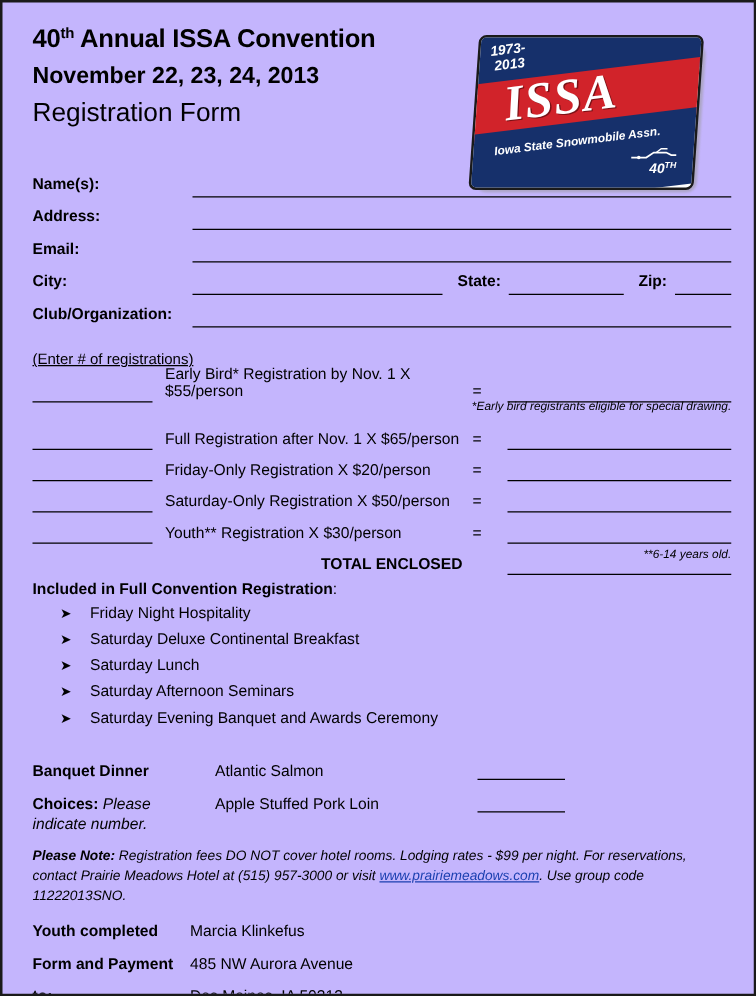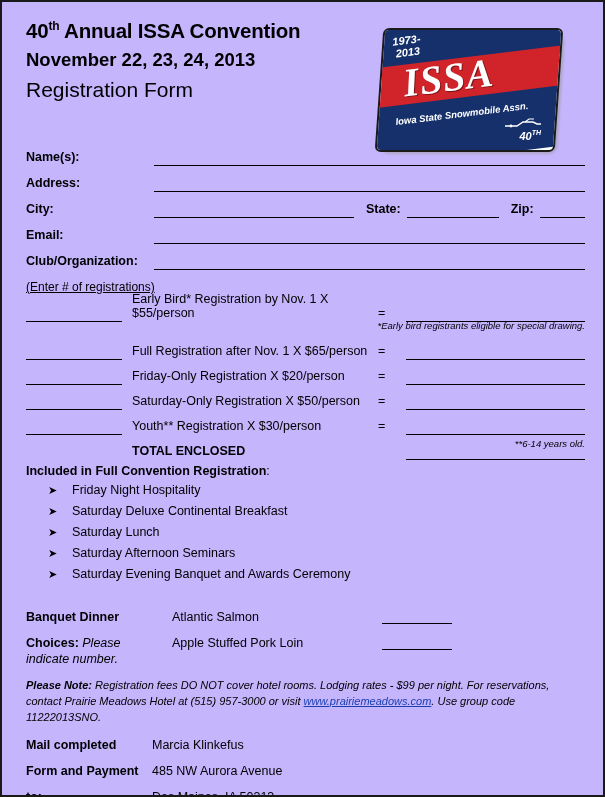--- a/index.html
+++ b/index.html
@@ -152,21 +152,20 @@
   .logo-sled {
     position: absolute;
     right: 14px; bottom: 22px;
     width: 40px; height: 10px;
   }
 
   
   .fields { margin-top: 2px; }
   .frow {
     display: flex;
-    align-items: flex-end;
     height: 26px;
   }
   .flabel {
     font-size: 12.5px;
     font-weight: bold;
     white-space: nowrap;
     padding-bottom: 2px;
   }
   .fline {
     flex: 1 1 auto;
@@ -219,20 +218,21 @@
     padding-left: 106px;
     margin: -2px 0 1px 0;
     height: 14px;
     text-align: right;
   }
   .reg-total-label {
     font-size: 12.5px;
     font-weight: bold;
     width: 246px;
     padding-bottom: 2px;
+    text-align: right;
     padding-right: 8px;
     box-sizing: border-box;
   }
 
   
   .included { margin-top: 12px; }
   .included-head {
     font-size: 12.5px;
     font-weight: bold;
     margin-bottom: 5px;
@@ -351,34 +351,34 @@
         <div class="flabel label-w">Name(s):</div>
         <div class="fline"></div>
       </div>
 
       <div class="frow">
         <div class="flabel label-w">Address:</div>
         <div class="fline"></div>
       </div>
 
       <div class="frow">
+        <div class="flabel label-w">Email:</div>
+        <div class="fline"></div>
+      </div>
+
+      <div class="frow">
         <div class="flabel label-w">City:</div>
         <div class="fline short" style="width:200px"></div>
         <div class="flabel" style="margin-left:12px">State:</div>
         <div class="fline short" style="width:92px"></div>
         <div class="flabel" style="margin-left:12px">Zip:</div>
         <div class="fline"></div>
       </div>
 
       <div class="frow">
-        <div class="flabel label-w">Email:</div>
-        <div class="fline"></div>
-      </div>
-
-      <div class="frow">
         <div class="flabel label-w">Club/Organization:</div>
         <div class="fline"></div>
       </div>
     </div>
 
     <div class="reg">
       <div class="reg-note">(Enter # of registrations)</div>
 
       <div class="reg-row">
         <div class="reg-qty"></div>
@@ -466,21 +466,21 @@
       </div>
       <div class="bq-indicate">indicate number.</div>
     </div>
 
     <div class="please">
       <b>Please Note:</b><i>  Registration fees DO NOT cover hotel rooms.  Lodging rates -  $99 per night.  For reservations, contact Prairie Meadows Hotel at (515) 957-3000  or visit </i><a href="#">www.prairiemeadows.com</a><i>. Use group code 11222013SNO.</i>
     </div>
 
     <div class="mail">
       <div class="mail-row">
-        <div class="mail-label">Mail completed</div>
+        <div class="mail-label">Youth completed</div>
         <div class="mail-val">Marcia Klinkefus</div>
       </div>
       <div class="mail-row">
         <div class="mail-label">Form and Payment</div>
         <div class="mail-val">485 NW Aurora Avenue</div>
       </div>
       <div class="mail-row">
         <div class="mail-label">to:</div>
         <div class="mail-val">Des Moines, IA  50313</div>
       </div>

